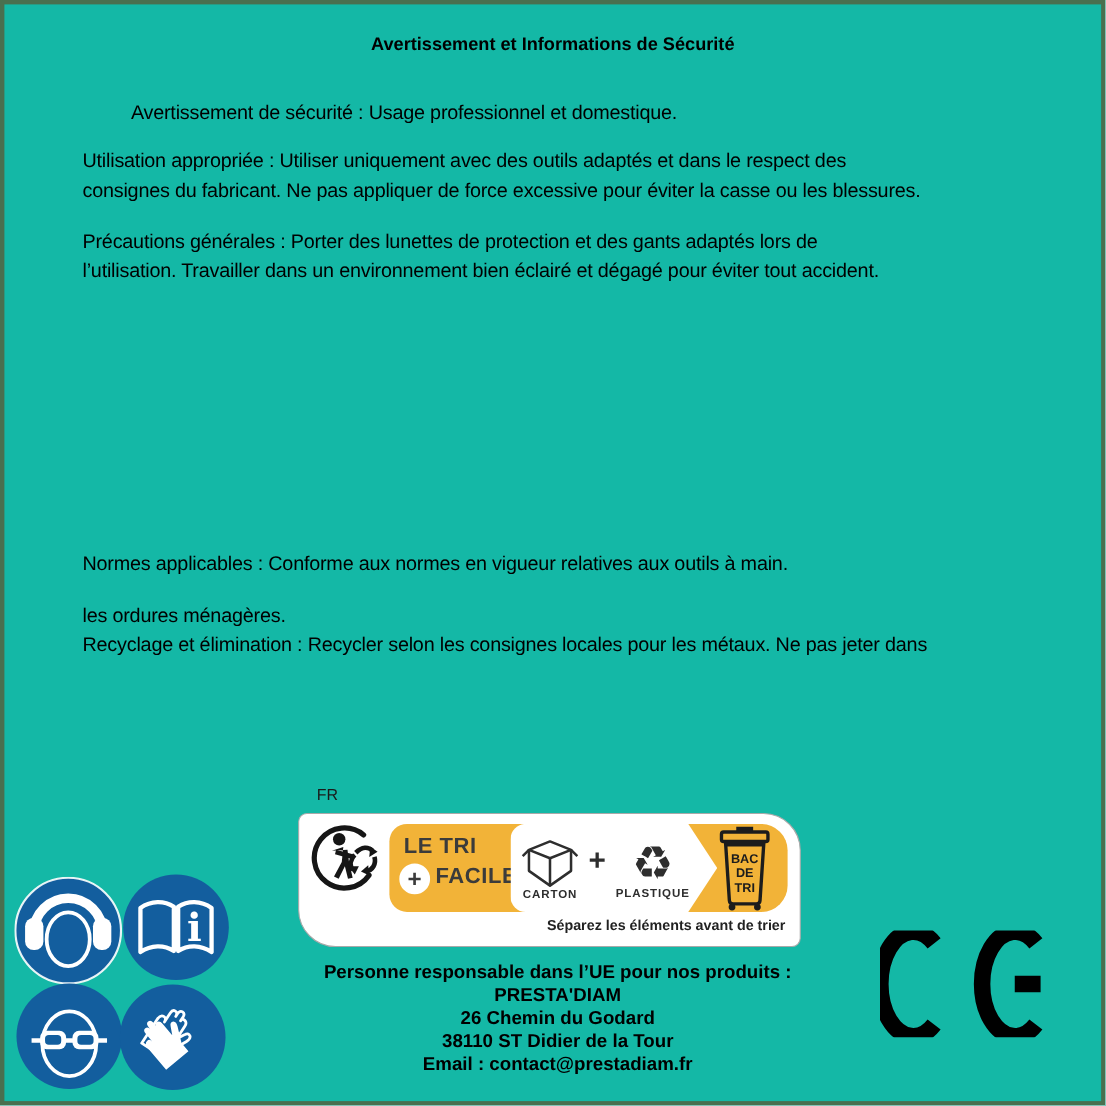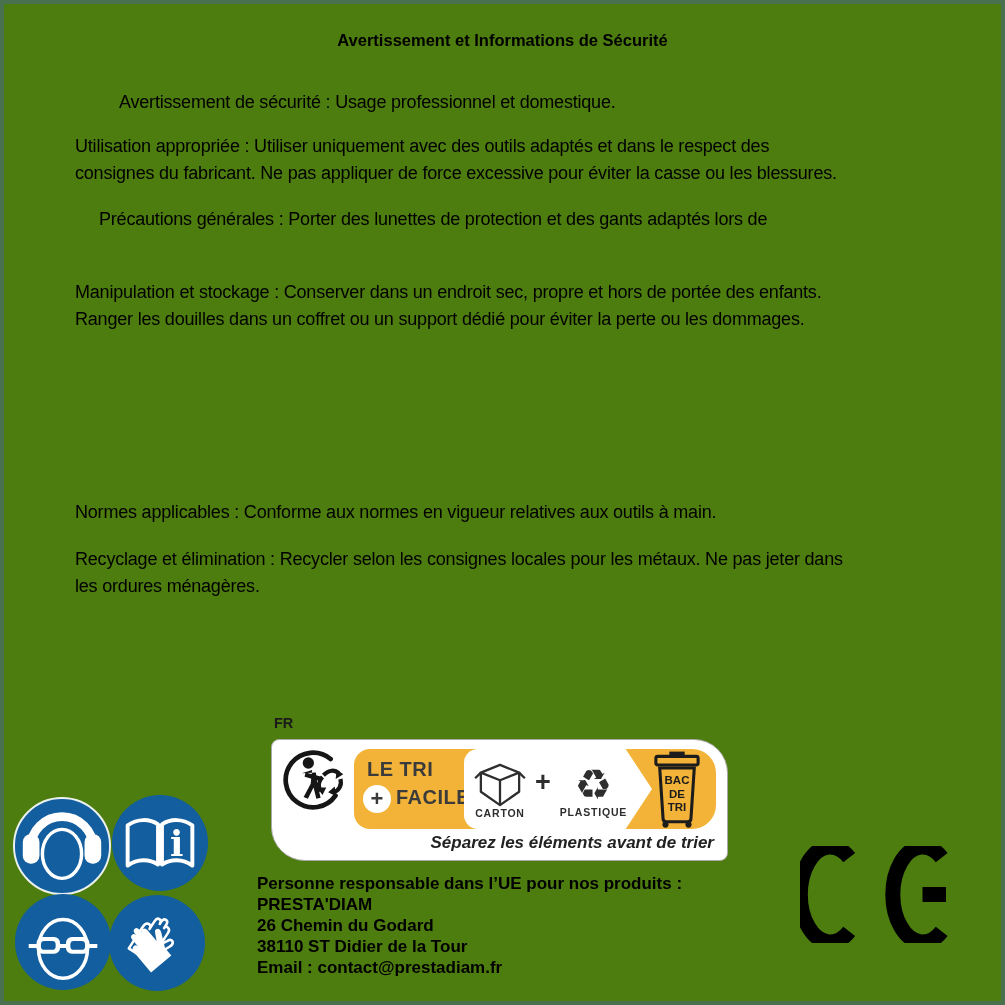--- a/index.html
+++ b/index.html
@@ -5,49 +5,49 @@
   :root{
     --border-green:#49704f;
     --mandatory-blue:#135e9e;
     --infotri-yellow:#F2B338;
   }
   *{margin:0;padding:0;box-sizing:border-box;}
   html,body{background:#fff;}
   .page{
     position:relative;
     width:1005px;height:1005px;
-    background:#4d7c0f;
+    background:#14b8a6;
     border:4px solid var(--border-green,#49704f);
     font-family:"Liberation Sans","DejaVu Sans",sans-serif;
     color:#000;
     overflow:hidden;
   }
   .doc-title{
     position:absolute;top:27px;left:0;right:0;
     text-align:center;
     font-size:16.5px;font-weight:bold;
   }
   .para{
     position:absolute;left:71px;
     font-size:18px;line-height:27px;letter-spacing:-0.2px;
     white-space:nowrap;
   }
-  .p0{top:85px;margin-left:44px;}  .p1{top:129px;} .p2{top:202px;margin-left:24px;}
+  .p0{top:85px;margin-left:44px;}  .p1{top:129px;} .p2{top:202px;}
   .p3{top:275px;} .p4{top:348px;} .p5{top:495px;} .p6{top:542px;}
 
   
   .safety-icon{position:absolute;}
   .blue-circle{fill:var(--mandatory-blue,#135e9e);}
   .w-f{fill:#fff;}
   .w-s{fill:none;stroke:#fff;}
 
   
   .fr-tag{
-    position:absolute;left:270px;top:711px;
-    font-size:14.5px;font-weight:bold;color:#1a1a1a;
+    position:absolute;left:284px;top:711px;
+    font-size:14.5px;font-weight:normal;color:#1a1a1a;
   }
   .infotri{
     position:absolute;left:267px;top:735px;width:457px;height:122px;
     background:#fff;border:1.5px solid #a9a9a9;
     border-radius:8px 34px 8px 34px;
   }
   .triman{position:absolute;left:9px;top:7px;}
   .yellow-band{
     position:absolute;left:82px;top:9px;width:362px;height:80px;
     background:var(--infotri-yellow,#F2B338);
@@ -77,30 +77,30 @@
     padding-left:10px;gap:9px;
   }
   .mat-group{display:flex;flex-direction:column;align-items:center;margin-top:4px;}
   .mat-label{font-size:10.5px;font-weight:bold;color:#2e2e2e;letter-spacing:0.8px;margin-top:0;}
   .mat-plus{font-size:27px;font-weight:800;color:#2e2e2e;margin-top:-14px;}
   .recycle-glyph{font-size:42px;line-height:42px;color:#2e2e2e;font-family:"DejaVu Sans",sans-serif;}
   .bin{position:absolute;left:381px;top:11px;}
   .bin-text{font-size:12px;font-weight:800;fill:#1c1c1c;font-family:"Liberation Sans",sans-serif;}
   .tagline{
     position:absolute;right:13px;top:93px;
-    font-size:17px;font-weight:700;font-style:italic;color:#222;
+    font-size:13px;font-weight:700;color:#222;
     white-space:nowrap;
   }
   .dark-line{stroke:#1c1c1c;fill:none;}
   .carton-stroke{stroke:#2e2e2e;fill:none;stroke-width:2.4;stroke-linejoin:round;}
 
   
   .responsible{
     position:absolute;left:253px;top:869px;width:500px;
-    text-align:left;font-size:17px;font-weight:bold;line-height:21px;
+    text-align:center;font-size:17px;font-weight:bold;line-height:21px;
     white-space:nowrap;
   }
   
   .ce{position:absolute;left:796px;top:842px;}
 </style>
 </head>
 <body>
 
 <div class="page">
 
@@ -108,31 +108,28 @@
 
   <div class="para p0">
     <div>Avertissement de sécurité : Usage professionnel et domestique.</div>
   </div>
   <div class="para p1">
     <div>Utilisation appropriée : Utiliser uniquement avec des outils adaptés et dans le respect des</div>
     <div>consignes du fabricant. Ne pas appliquer de force excessive pour éviter la casse ou les blessures.</div>
   </div>
   <div class="para p2">
     <div>Précautions générales : Porter des lunettes de protection et des gants adaptés lors de</div>
-  </div>
-  <div class="para p3">
-    <div>Manipulation et stockage : Conserver dans un endroit sec, propre et hors de portée des enfants.</div>
-    <div>Ranger les douilles dans un coffret ou un support dédié pour éviter la perte ou les dommages.</div>
+    <div>l’utilisation. Travailler dans un environnement bien éclairé et dégagé pour éviter tout accident.</div>
   </div>
   <div class="para p5">
     <div>Normes applicables : Conforme aux normes en vigueur relatives aux outils à main.</div>
   </div>
   <div class="para p6">
+    <div>les ordures ménagères.</div>
     <div>Recyclage et élimination : Recycler selon les consignes locales pour les métaux. Ne pas jeter dans</div>
-    <div>les ordures ménagères.</div>
   </div>
 
   <svg class="safety-icon" style="left:9px;top:793px" width="98" height="98" viewBox="0 0 100 100">
     <circle class="blue-circle" cx="50" cy="50" r="49"></circle>
     <circle cx="50" cy="50" r="49" fill="none" stroke="#fff" stroke-width="2" opacity="0.9"></circle>
     <path class="w-s" d="M18,52 A32,32 0 0 1 82,52" stroke-width="9"></path>
     <ellipse class="w-s" cx="50" cy="58" rx="20" ry="25" stroke-width="3.5"></ellipse>
     <rect class="w-f" x="10" y="38" width="17" height="30" rx="8"></rect>
     <rect class="w-f" x="73" y="38" width="17" height="30" rx="8"></rect>
   </svg>

